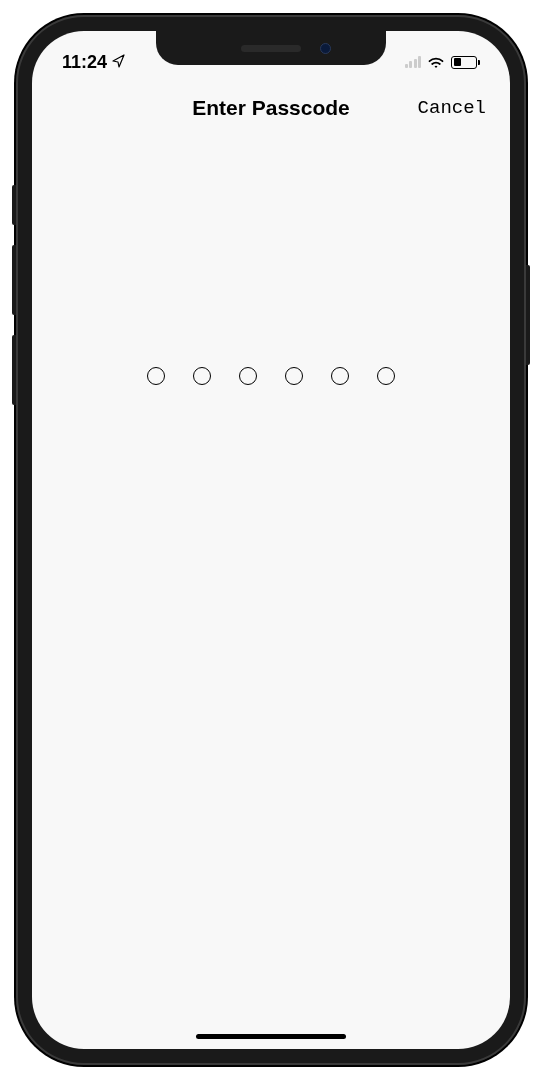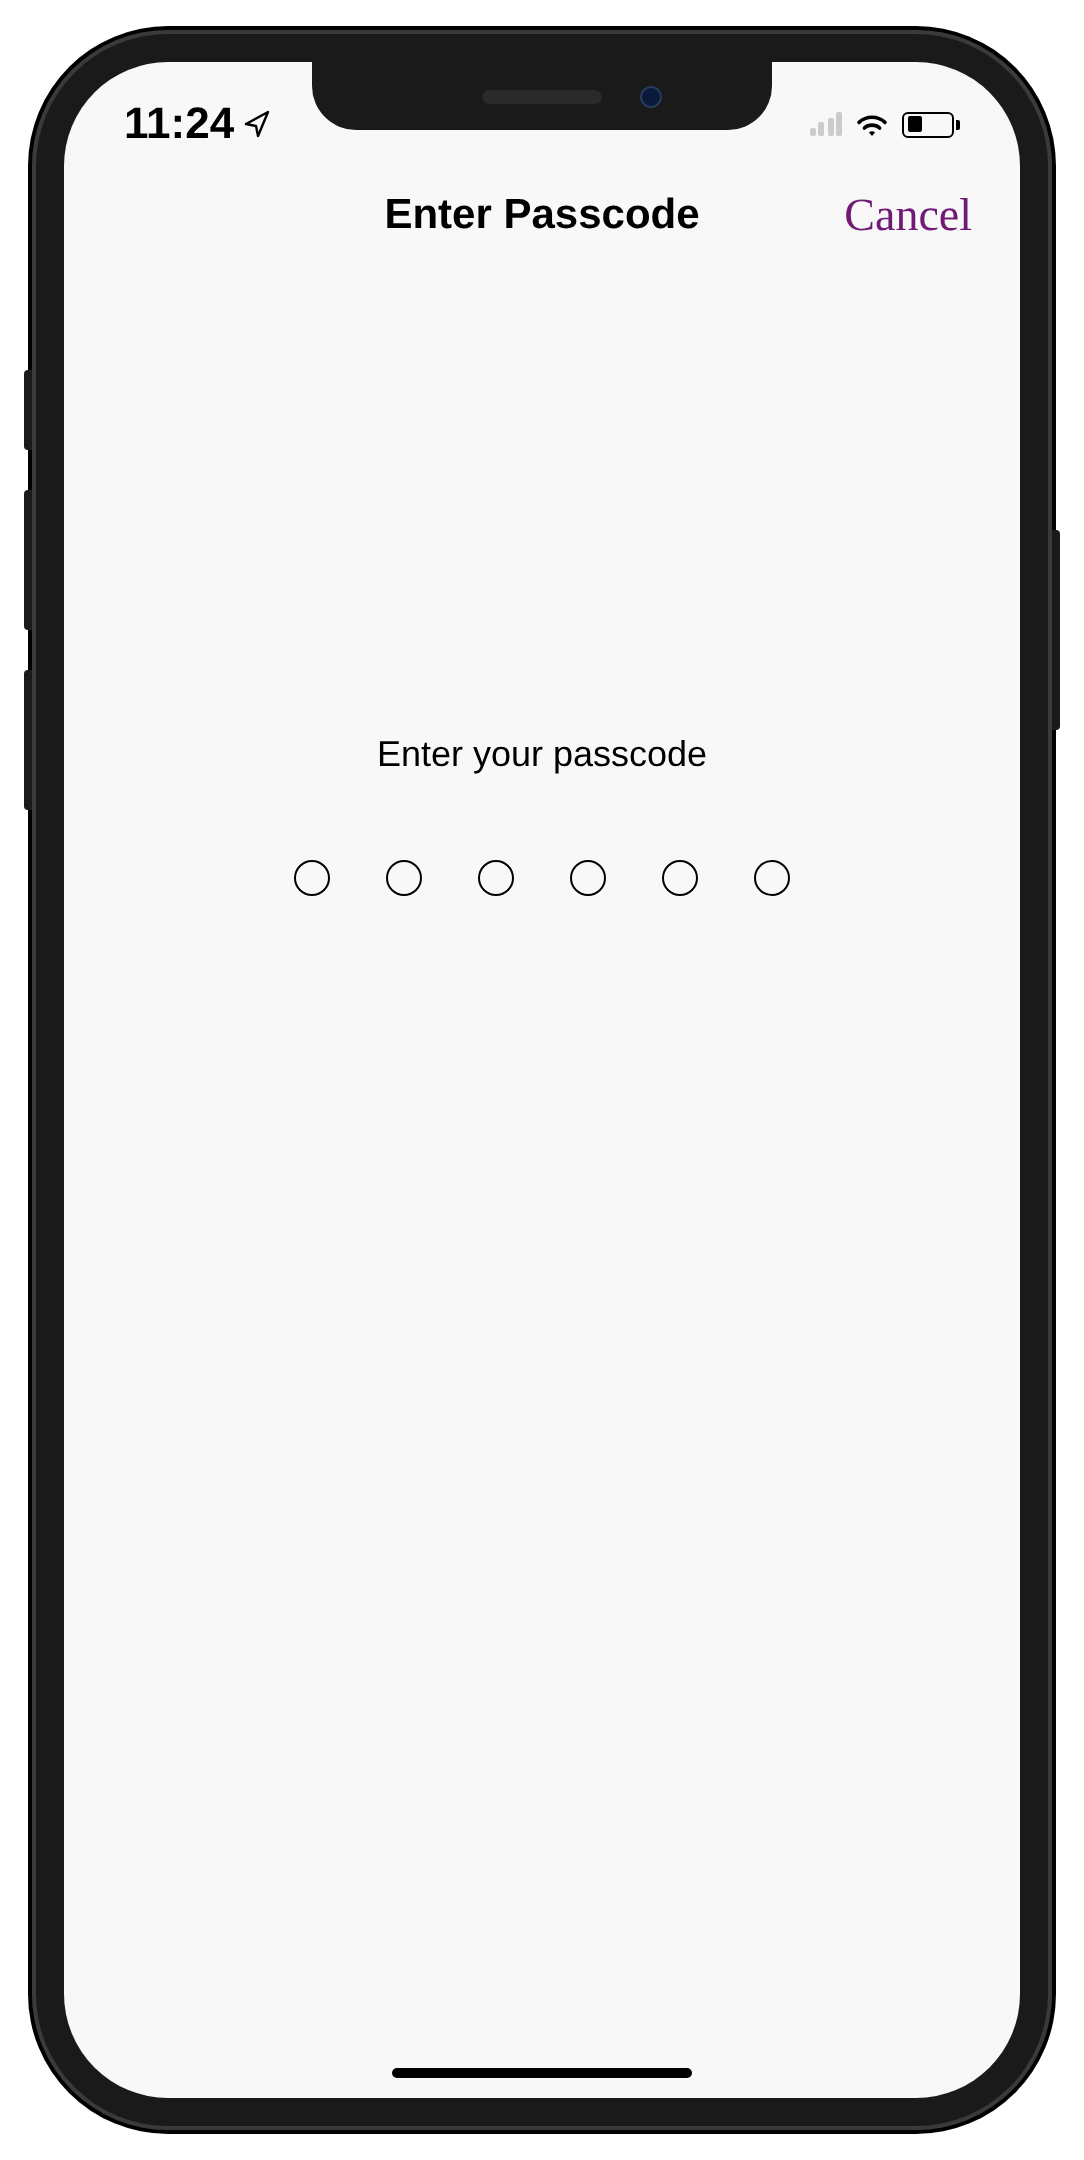--- a/index.html
+++ b/index.html
@@ -103,21 +103,21 @@
       border-radius: 50%;
       border: 1px solid #2a3a5a;
     }
     
     .status-bar {
       display: flex;
       justify-content: space-between;
       align-items: center;
       padding: 14px 30px 0;
       height: 48px;
-      font-size: 22px;
+      font-size: 18px;
       font-weight: 600;
       color: #000;
     }
     
     .status-left {
       display: flex;
       align-items: center;
       gap: 5px;
     }
     
@@ -193,26 +193,26 @@
     
     .nav-title {
       font-size: 21px;
       font-weight: 600;
       color: #000;
     }
     
     .cancel-button {
       position: absolute;
       right: 24px;
-      font-size: 23px;
-      color: #701a75;
+      font-size: 19px;
+      color: #000000;
       background: none;
       border: none;
       cursor: pointer;
-      font-family: Liberation Serif, serif;
+      font-family: Liberation Mono, monospace;
     }
     
     .content {
       display: flex;
       flex-direction: column;
       align-items: center;
       padding-top: 230px;
     }
     
     .prompt {
@@ -287,21 +287,20 @@
         </div>
       </div>
     </div>
 
     <div class="nav-bar">
       <div class="nav-title">Enter Passcode</div>
       <button class="cancel-button">Cancel</button>
     </div>
 
     <div class="content">
-      <div class="prompt">Enter your passcode</div>
       <div class="passcode-dots">
         <div class="dot"></div>
         <div class="dot"></div>
         <div class="dot"></div>
         <div class="dot"></div>
         <div class="dot"></div>
         <div class="dot"></div>
       </div>
     </div>
 

